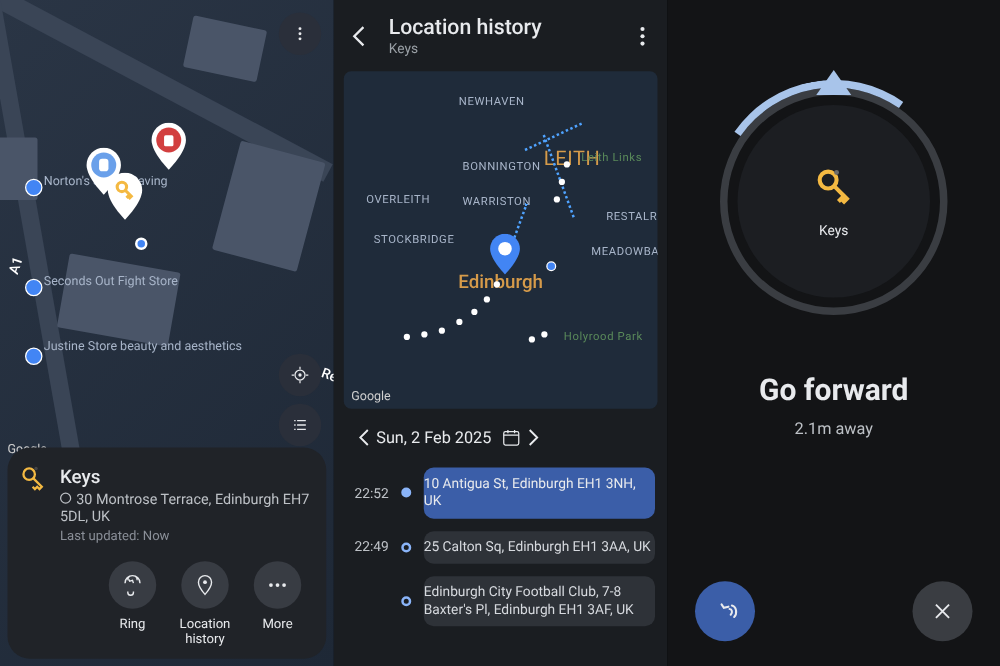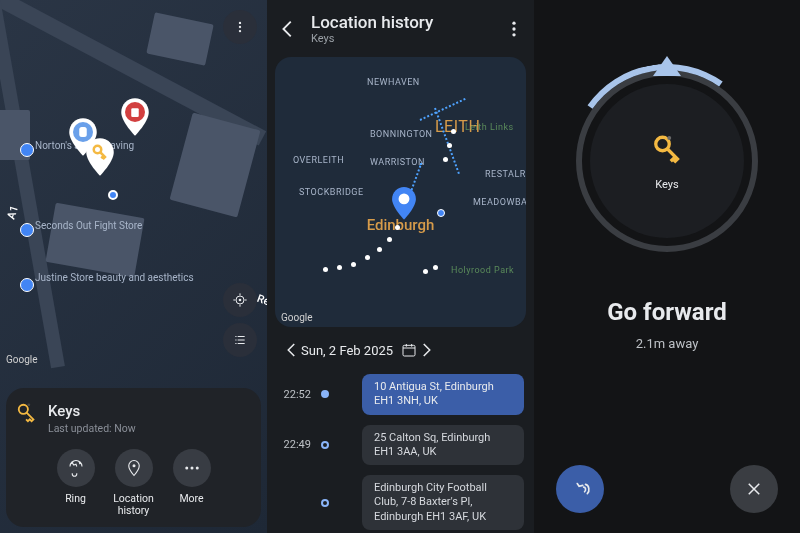--- a/index.html
+++ b/index.html
@@ -21,47 +21,47 @@
   .fab{position:absolute;right:10px;width:34px;height:34px;border-radius:50%;background:#2a2f3a;display:flex;align-items:center;justify-content:center;cursor:pointer;}
   .google-attr{position:absolute;left:6px;bottom:168px;color:#d0d0d0;font-size:10px;}
   
   .card{position:absolute;left:6px;right:6px;bottom:6px;background:#202328;border-radius:18px;padding:14px 10px 10px;}
   .card-head{display:flex;align-items:flex-start;gap:10px;margin-bottom:14px;}
   .keyico{width:22px;height:22px;flex-shrink:0;}
   .card-title{color:#e8eaed;font-size:15px;font-weight:500;}
   .card-addr{color:#bdc1c6;font-size:11.5px;margin-top:2px;}
   .card-addr::before{content:"";display:inline-block;width:7px;height:7px;border-radius:50%;border:1.5px solid #bdc1c6;margin-right:4px;position:relative;top:0;}
   .card-upd{color:#8a8f98;font-size:10.5px;margin-top:2px;}
-  .actions{display:flex;justify-content:center;margin-top:8px;}
+  .actions{display:flex;justify-content:flex-end;margin-top:8px;}
   .act{display:flex;flex-direction:column;align-items:center;gap:6px;cursor:pointer;width:58px;}
   .act-ico{width:38px;height:38px;border-radius:50%;background:#383c43;display:flex;align-items:center;justify-content:center;color:#e8eaed;}
   .act-lbl{color:#e8eaed;font-size:10.5px;text-align:center;line-height:1.15;}
   
   .p2-head{display:flex;align-items:center;padding:12px 10px 8px;gap:12px;}
   .back{width:22px;height:22px;cursor:pointer;color:#e8eaed;}
   .p2-title{color:#e8eaed;font-size:17px;font-weight:500;}
   .p2-sub{color:#9aa0a6;font-size:11px;}
   .p2-more{margin-left:auto;color:#e8eaed;cursor:pointer;width:20px;height:20px;}
-  .histmap{position:relative;margin:4px 8px;height:270px;background:#1f2b3a;border-radius:16px;overflow:hidden;}
+  .histmap{position:relative;margin:4px 8px;height:270px;background:#1f2b3a;border-radius:6px;overflow:hidden;}
   .hm-area{position:absolute;color:#a8b5c9;font-size:9px;letter-spacing:.5px;}
   .hm-city{position:absolute;left:50%;top:59%;transform:translateX(-50%);color:#d69b4a;font-size:15px;font-weight:500;}
   .hm-pin{position:absolute;width:26px;height:32px;}
   .hm-dot{position:absolute;width:5px;height:5px;background:#fff;border-radius:50%;}
   .hm-blue{position:absolute;width:8px;height:8px;background:#4285f4;border-radius:50%;border:1.5px solid #fff;}
   .hm-line{position:absolute;border-top:2px dotted #4fa3ff;transform-origin:left center;}
   .hm-google{position:absolute;left:6px;bottom:4px;color:#d0d0d0;font-size:10px;}
   .datebar{display:flex;align-items:center;padding:10px 16px;color:#e8eaed;}
   .datebar .arrow{cursor:pointer;width:18px;height:18px;}
   .datebar .center{display:flex;align-items:center;gap:8px;font-size:13px;}
   .tl{padding:0 10px 6px 10px;}
   .tl-row{display:flex;align-items:center;padding:5px 0;gap:10px;}
   .tl-time{color:#bdc1c6;font-size:11px;width:34px;flex-shrink:0;text-align:right;}
   .tl-dot{width:8px;height:8px;border-radius:50%;border:2px solid #8ab4f8;flex-shrink:0;position:relative;}
   .tl-dot.active{background:#8ab4f8;}
-  .tl-pill{background:#2e3238;border-radius:8px;padding:6px 12px;color:#d6d9de;font-size:11px;line-height:1.3;flex:1;margin-left:23px;}
+  .tl-pill{background:#2e3238;border-radius:8px;padding:6px 0;color:#d6d9de;font-size:11px;line-height:1.3;flex:1;}
   .tl-pill.active{background:#3b5ea8;color:#e8eaed;}
   
   .compass{position:absolute;top:70px;left:50%;transform:translateX(-50%);width:182px;height:182px;}
   .compass-ring{position:absolute;inset:0;border-radius:50%;background:#131416;border:6px solid #3a3d42;}
   .compass-arc{position:absolute;inset:-6px;border-radius:50%;border:6px solid transparent;border-top-color:#a8c4ea;transform:rotate(-10deg);}
   .compass-tip{position:absolute;top:-14px;left:50%;transform:translateX(-50%);width:0;height:0;border-left:14px solid transparent;border-right:14px solid transparent;border-bottom:20px solid #a8c4ea;}
   .compass-inner{position:absolute;inset:14px;border-radius:50%;background:#1c1e22;display:flex;flex-direction:column;align-items:center;justify-content:center;gap:10px;}
   .compass-key{width:36px;height:36px;}
   .compass-lbl{color:#e8eaed;font-size:11px;}
   .direction{position:absolute;top:298px;left:0;right:0;text-align:center;color:#e8eaed;font-size:24px;font-weight:700;}
@@ -137,20 +137,21 @@
   <span class="google-attr">Google</span>
   <div class="card">
     <div class="card-head">
       <svg class="keyico" viewBox="0 0 24 24">
           <circle cx="8" cy="8" r="5" fill="none" stroke="#f4b942" stroke-width="2"></circle>
           <path d="M11 11l8 8 -2 2 -2 -2 -2 2 -2 -2" stroke="#f4b942" stroke-width="2" fill="none"></path>
           <circle cx="14" cy="3" r="1.5" fill="#444"></circle>
         </svg>
       <div style="flex:1">
         <div class="card-title">Keys</div>
+        <div class="card-addr">30 Montrose Terrace, Edinburgh EH7 5DL, UK</div>
         <div class="card-upd">Last updated: Now</div>
       </div>
     </div>
     <div class="actions">
       <div class="act">
         <div class="act-ico">
             <svg width="18" height="18" viewBox="0 0 24 24">
               <path d="M9 17v1a3 3 0 006 0v-1M9 5a5 5 0 0110 0M6 8a8 8 0 0116 0" fill="none" stroke="#e8eaed" stroke-width="1.5" transform="translate(-2 2)"></path>
               <path d="M8 6l1 2 3-1 1 3" stroke="#e8eaed" stroke-width="1.5" fill="none"></path>
             </svg>

